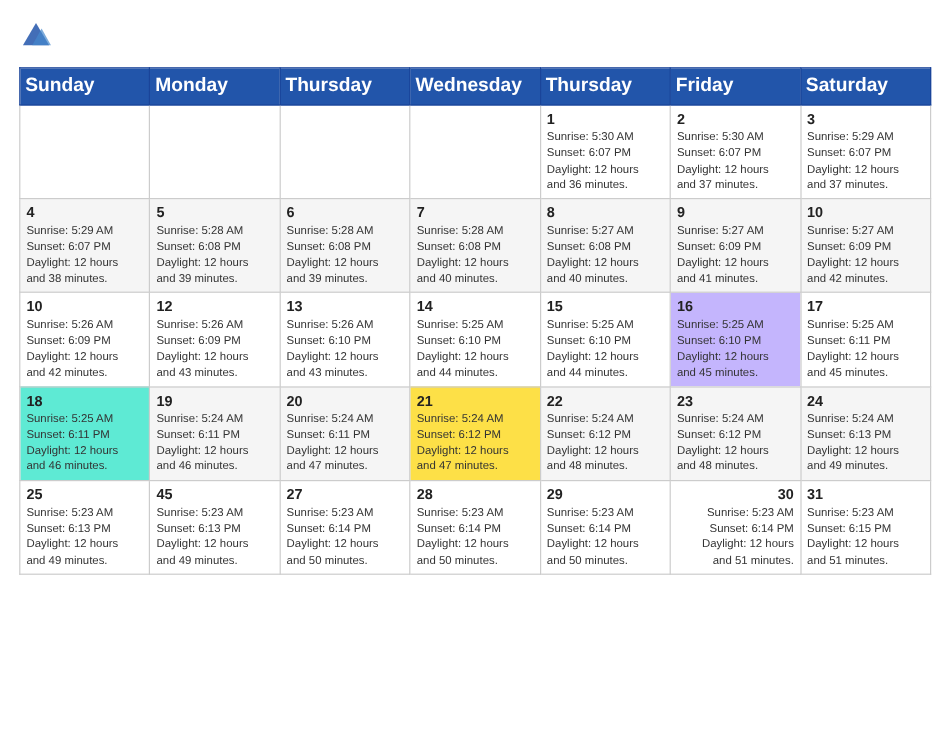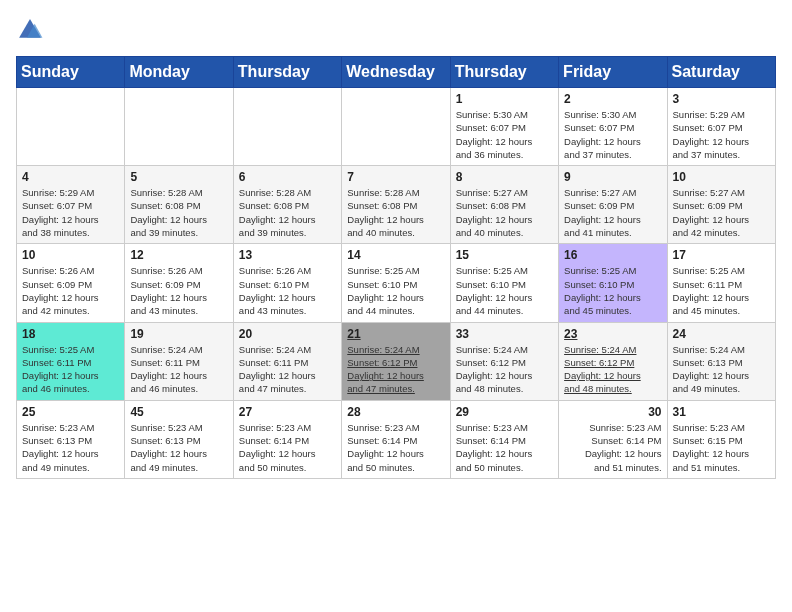--- a/index.html
+++ b/index.html
@@ -276,35 +276,35 @@
 Daylight: 12 hours
 and 46 minutes.</div>
         </td>
         <td style="background: rgb(245, 245, 245); margin-left: 30px;">
           <span class="day-num">20</span>
           <div class="day-info" style="white-space: pre-line;">Sunrise: 5:24 AM
 Sunset: 6:11 PM
 Daylight: 12 hours
 and 47 minutes.</div>
         </td>
-        <td style="background: #a3a3a3; text-decoration: underline;">
+        <td style="background: #fde047;">
           <span class="day-num">21</span>
           <div class="day-info" style="white-space: pre-line;">Sunrise: 5:24 AM
 Sunset: 6:12 PM
 Daylight: 12 hours
 and 47 minutes.</div>
         </td>
         <td style="background: rgb(245, 245, 245);">
-          <span class="day-num">33</span>
+          <span class="day-num">22</span>
           <div class="day-info" style="white-space: pre-line;">Sunrise: 5:24 AM
 Sunset: 6:12 PM
 Daylight: 12 hours
 and 48 minutes.</div>
         </td>
-        <td style="background: rgb(245, 245, 245); text-decoration: underline;">
+        <td style="background: rgb(245, 245, 245);">
           <span class="day-num">23</span>
           <div class="day-info" style="white-space: pre-line;">Sunrise: 5:24 AM
 Sunset: 6:12 PM
 Daylight: 12 hours
 and 48 minutes.</div>
         </td>
         <td style="background: rgb(245, 245, 245);">
           <span class="day-num">24</span>
           <div class="day-info" style="white-space: pre-line;">Sunrise: 5:24 AM
 Sunset: 6:13 PM

